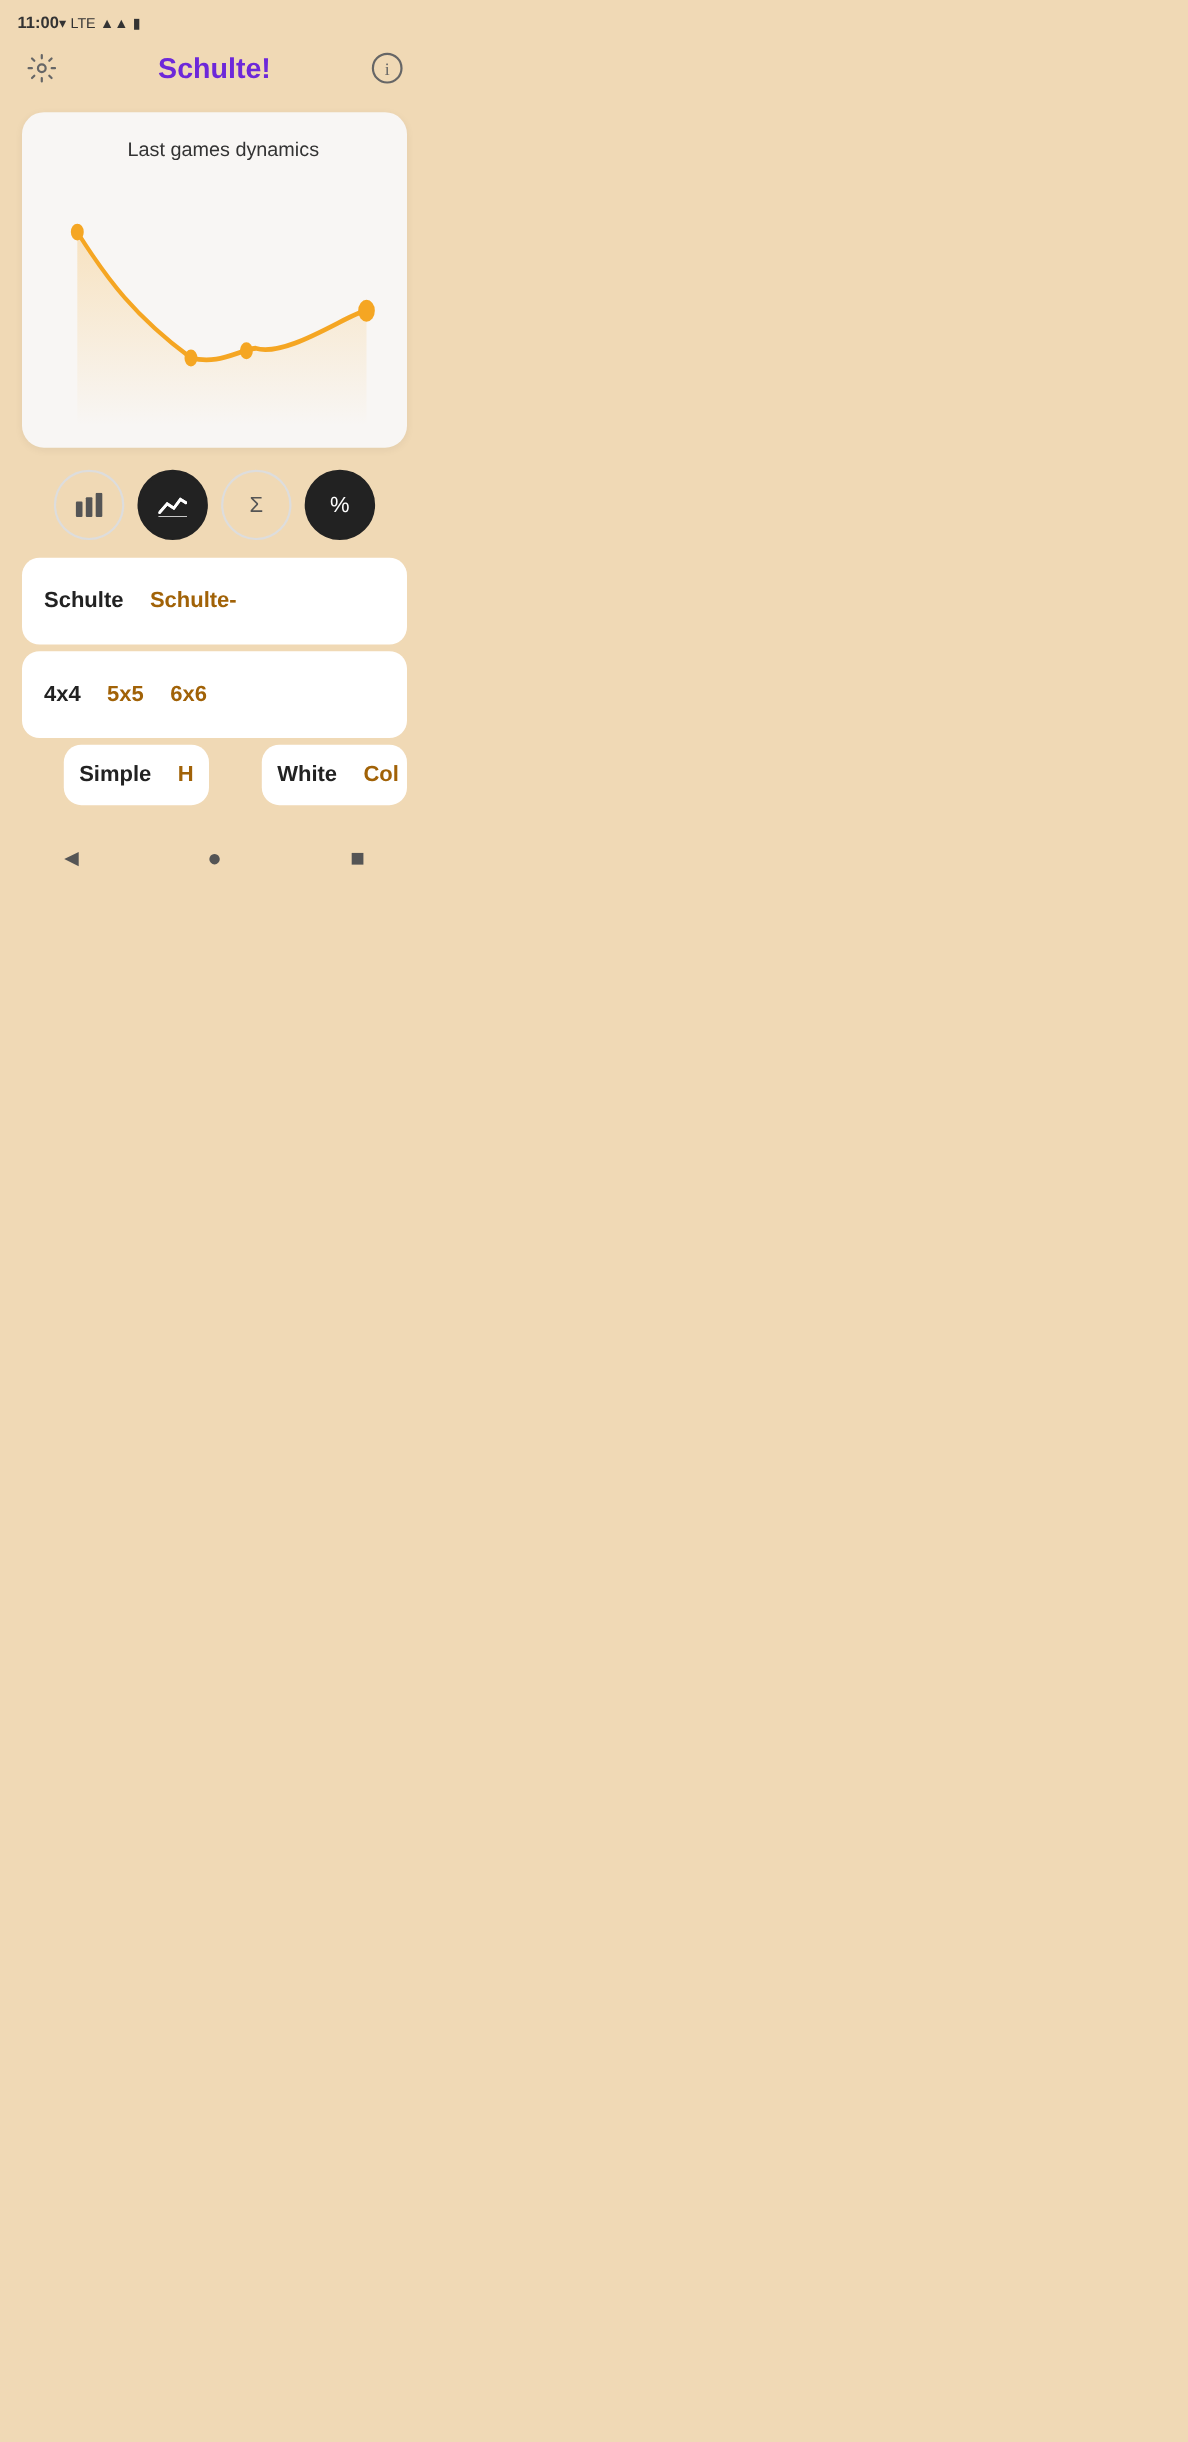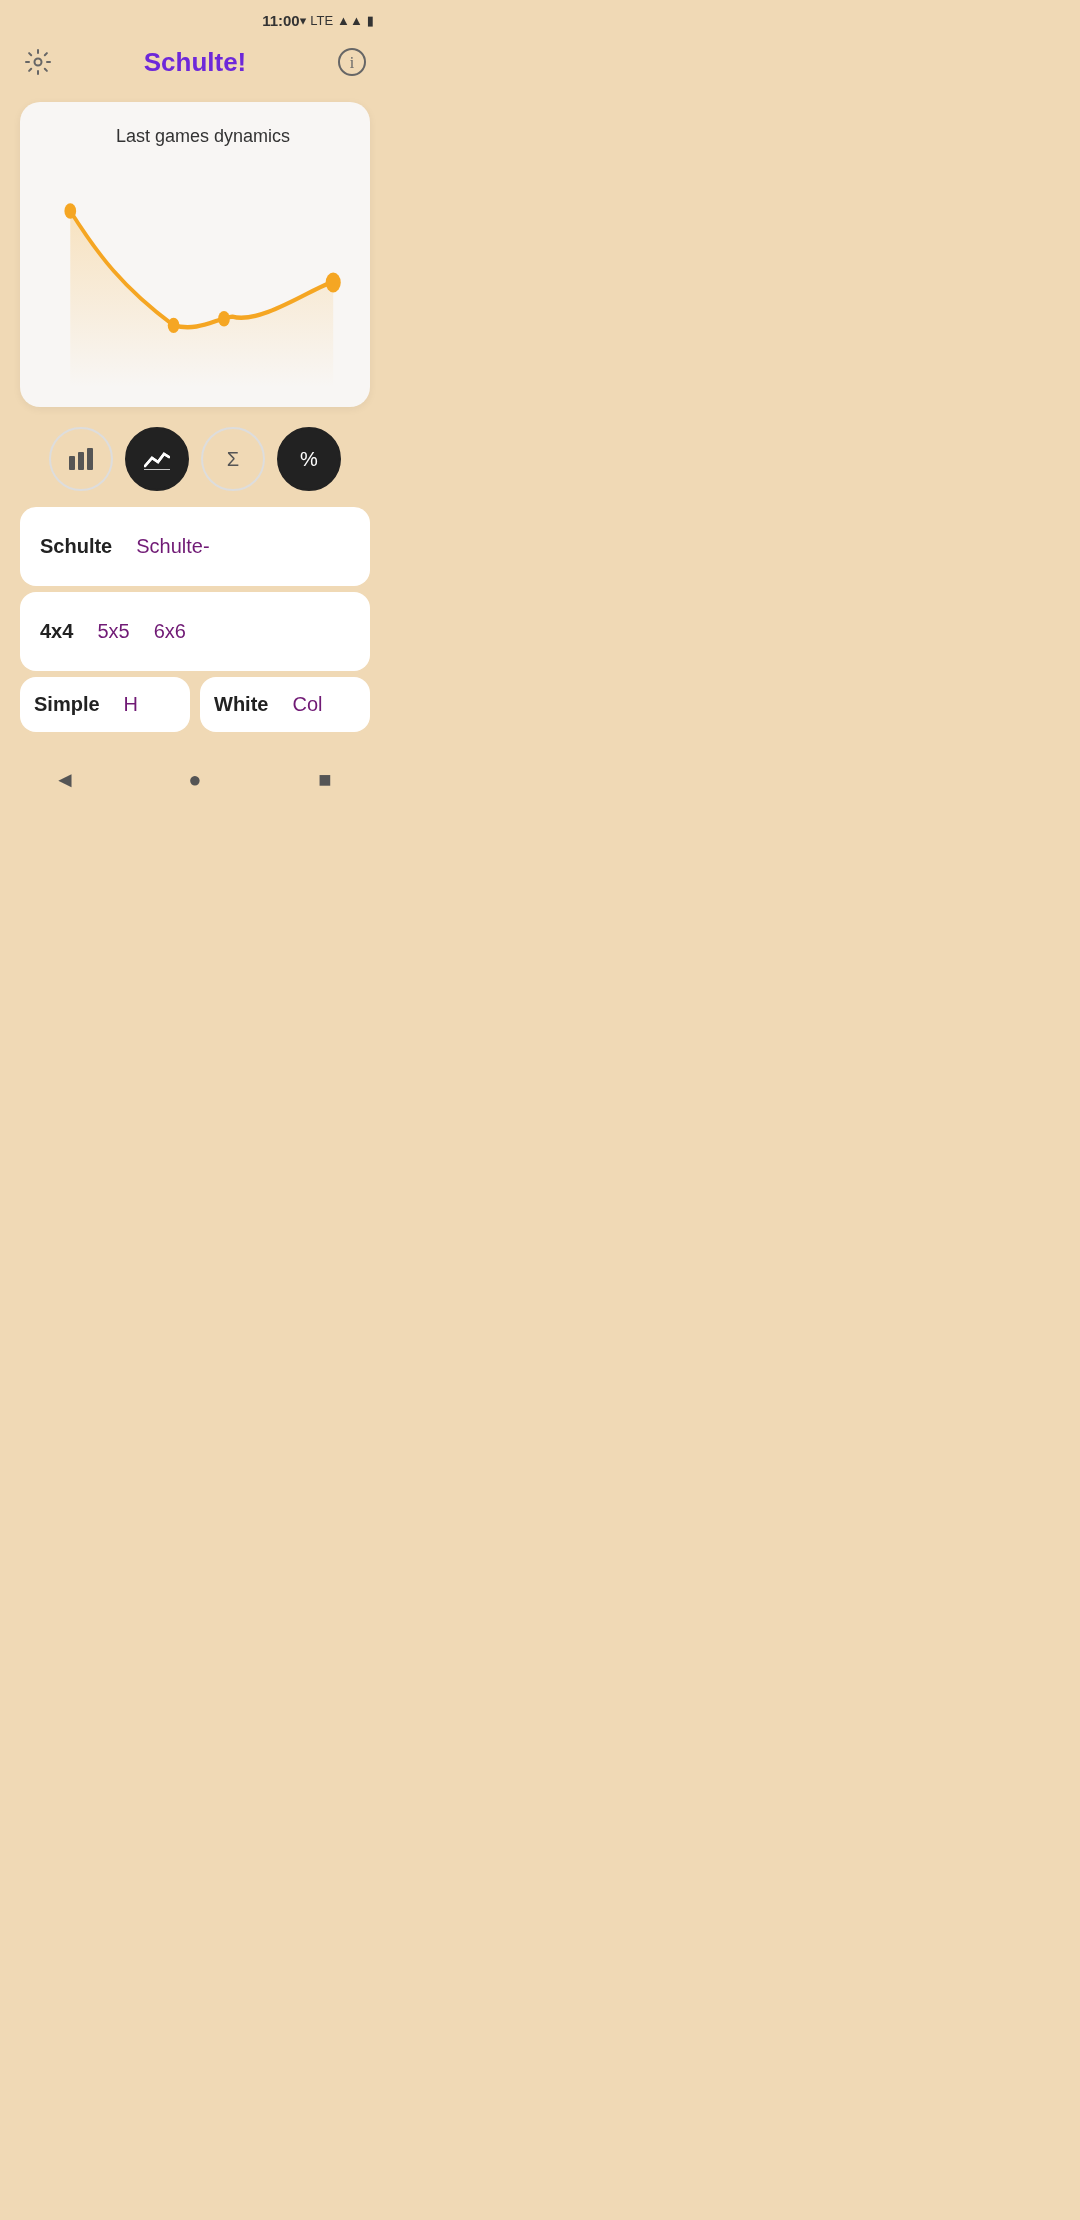--- a/index.html
+++ b/index.html
@@ -10,21 +10,21 @@
       min-height: 800px;
       background-color: #F0D9B5;
       font-family: 'Segoe UI', Arial, sans-serif;
       position: relative;
       overflow-x: hidden;
     }
 
     
     .status-bar {
       display: flex;
-      justify-content: flex-end;
+      justify-content: flex-start;
       align-items: center;
       padding: 8px 16px 4px 16px;
       height: 36px;
     }
     .status-time {
       font-size: 15px;
       font-weight: 600;
       color: #333;
     }
     .status-icons {
@@ -117,38 +117,39 @@
     .selector-item {
       font-size: 20px;
       color: #222;
       margin-right: 24px;
       white-space: nowrap;
     }
     .selector-item.bold {
       font-weight: 700;
     }
     .selector-item.muted {
-      color: #701a75;
-      font-weight: 400;
+      color: #a16207;
+      font-weight: 700;
     }
 
     
     .selector-double {
       display: flex;
       gap: 10px;
       margin: 6px 20px 10px 20px;
     }
     .selector-half-card {
       flex: 1;
       background: #fff;
       border-radius: 16px;
       padding: 16px 14px;
       display: flex;
       align-items: center;
       overflow: hidden;
+      margin-left: 38px;
     }
 
     
     .nav-bar {
       display: flex;
       justify-content: space-around;
       align-items: center;
       padding: 16px 0 12px 0;
       margin-top: 8px;
     }

